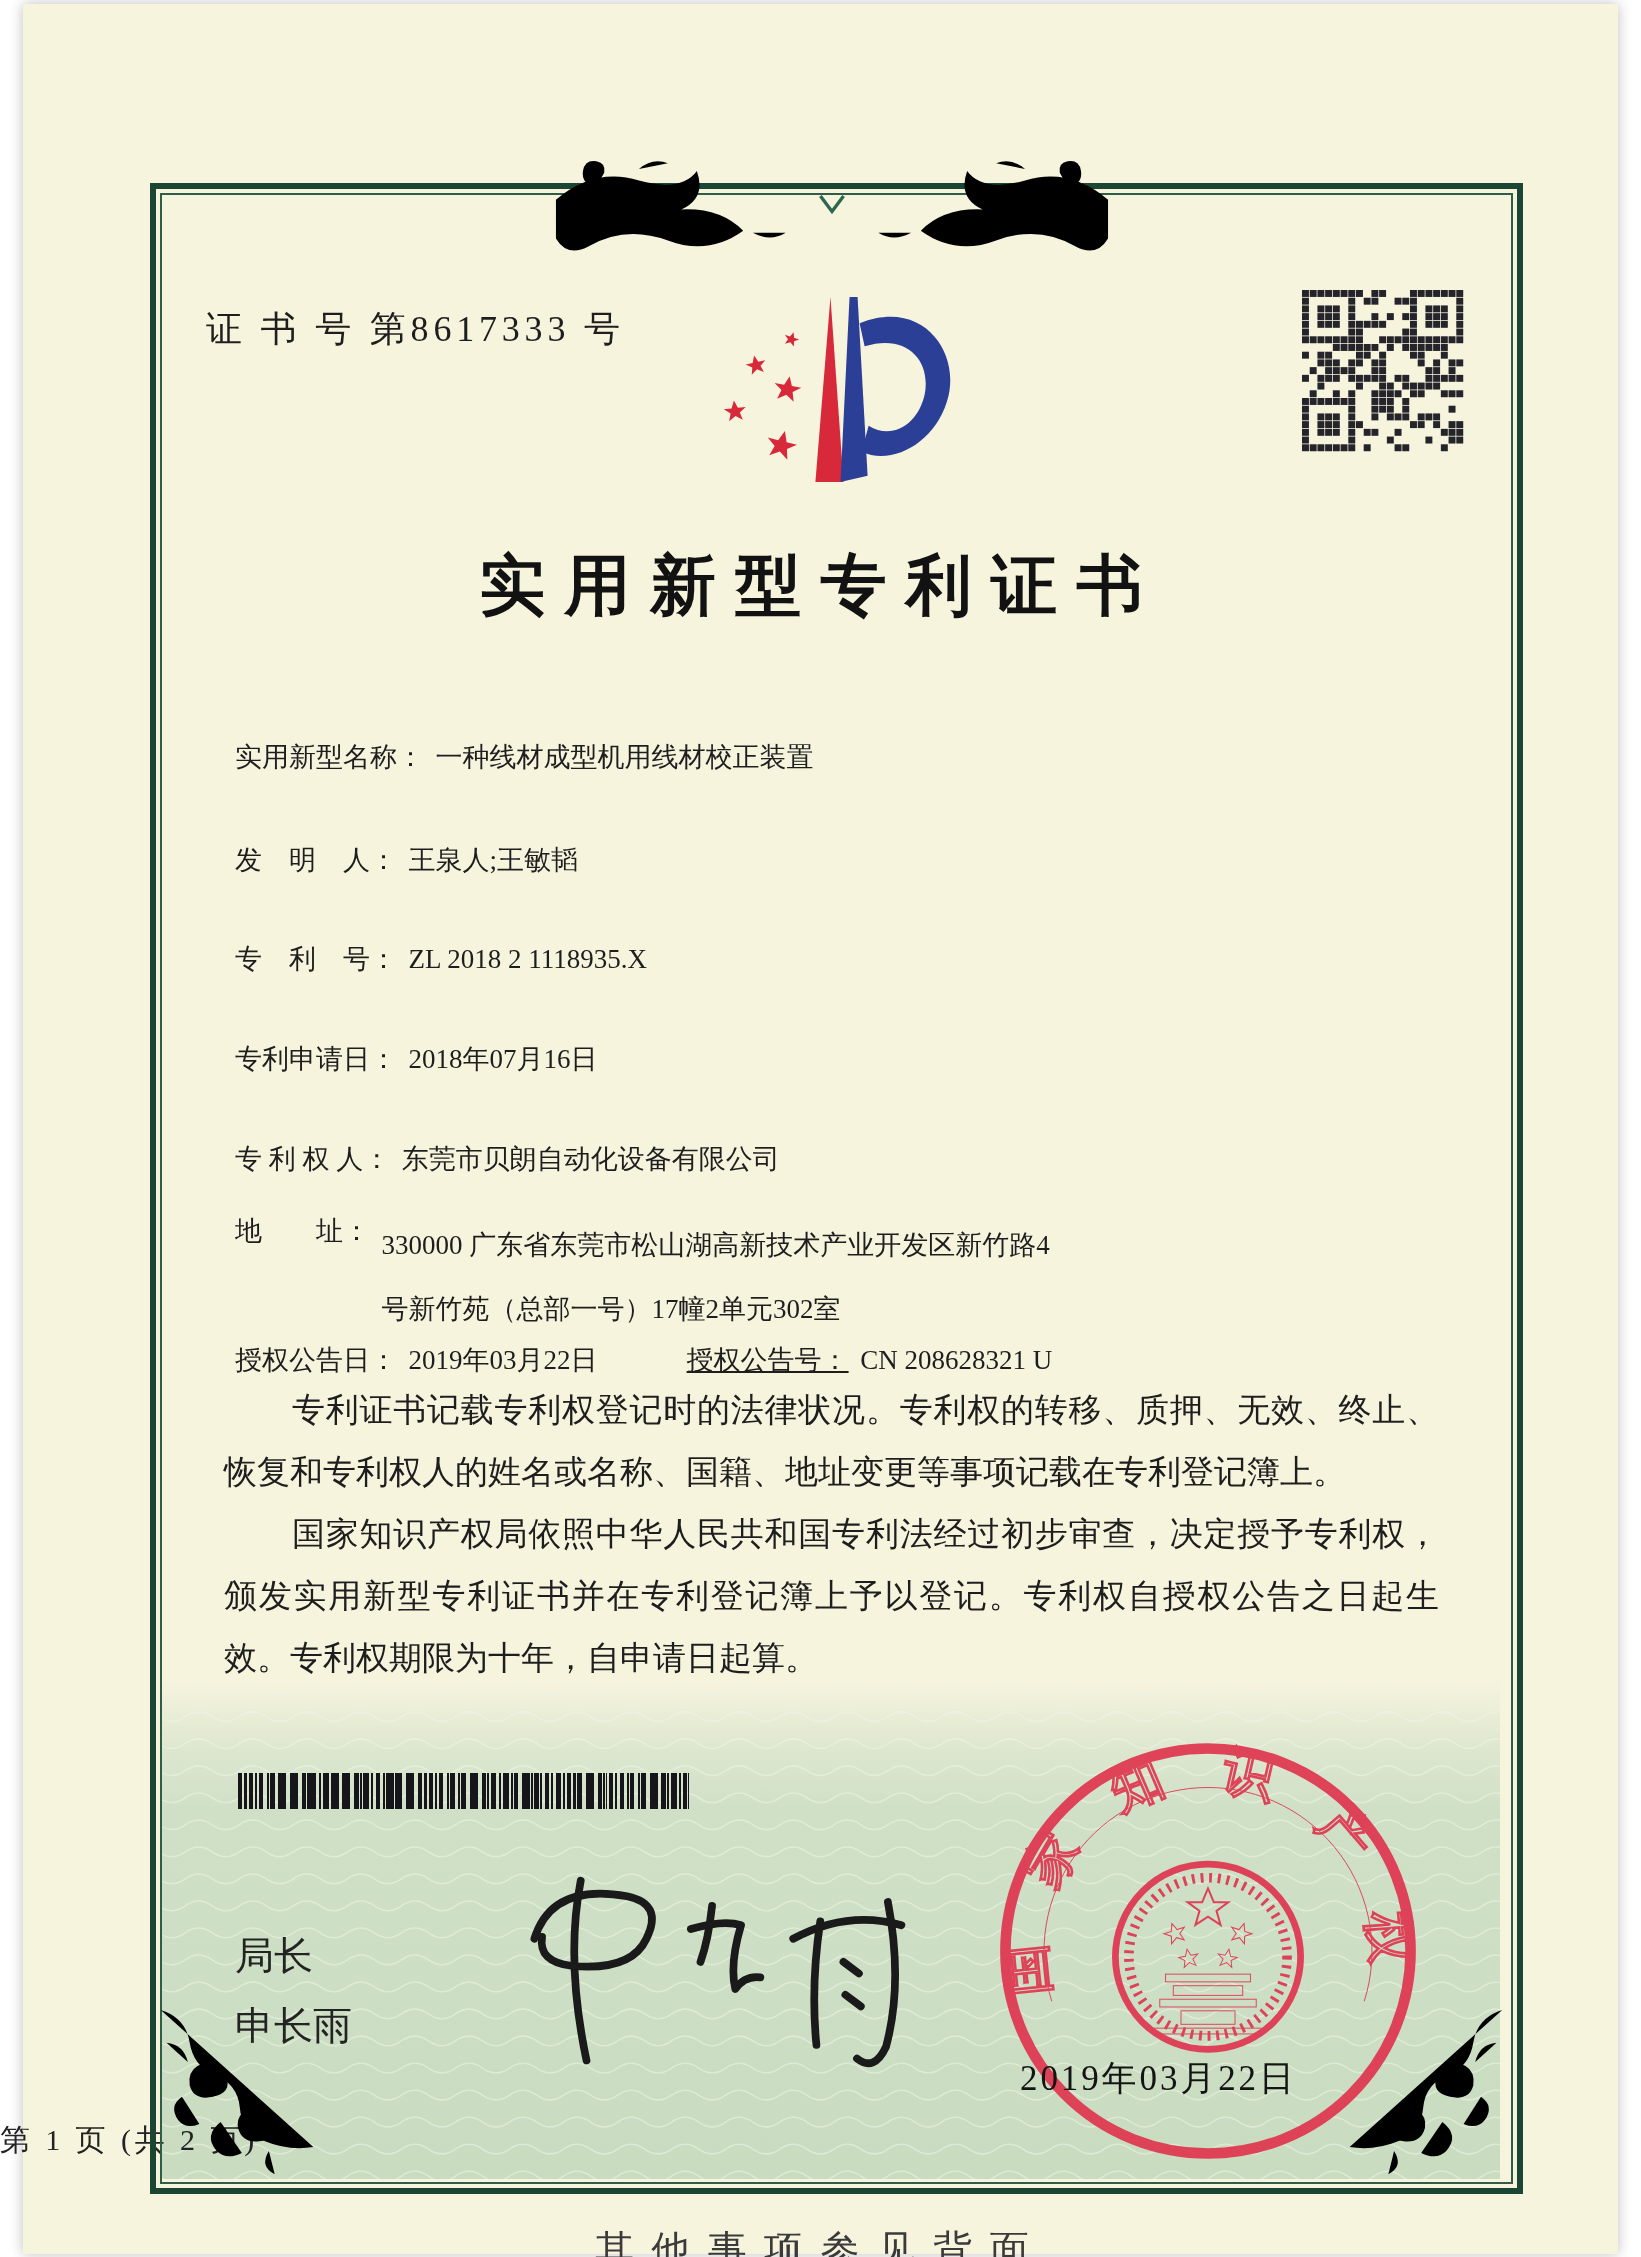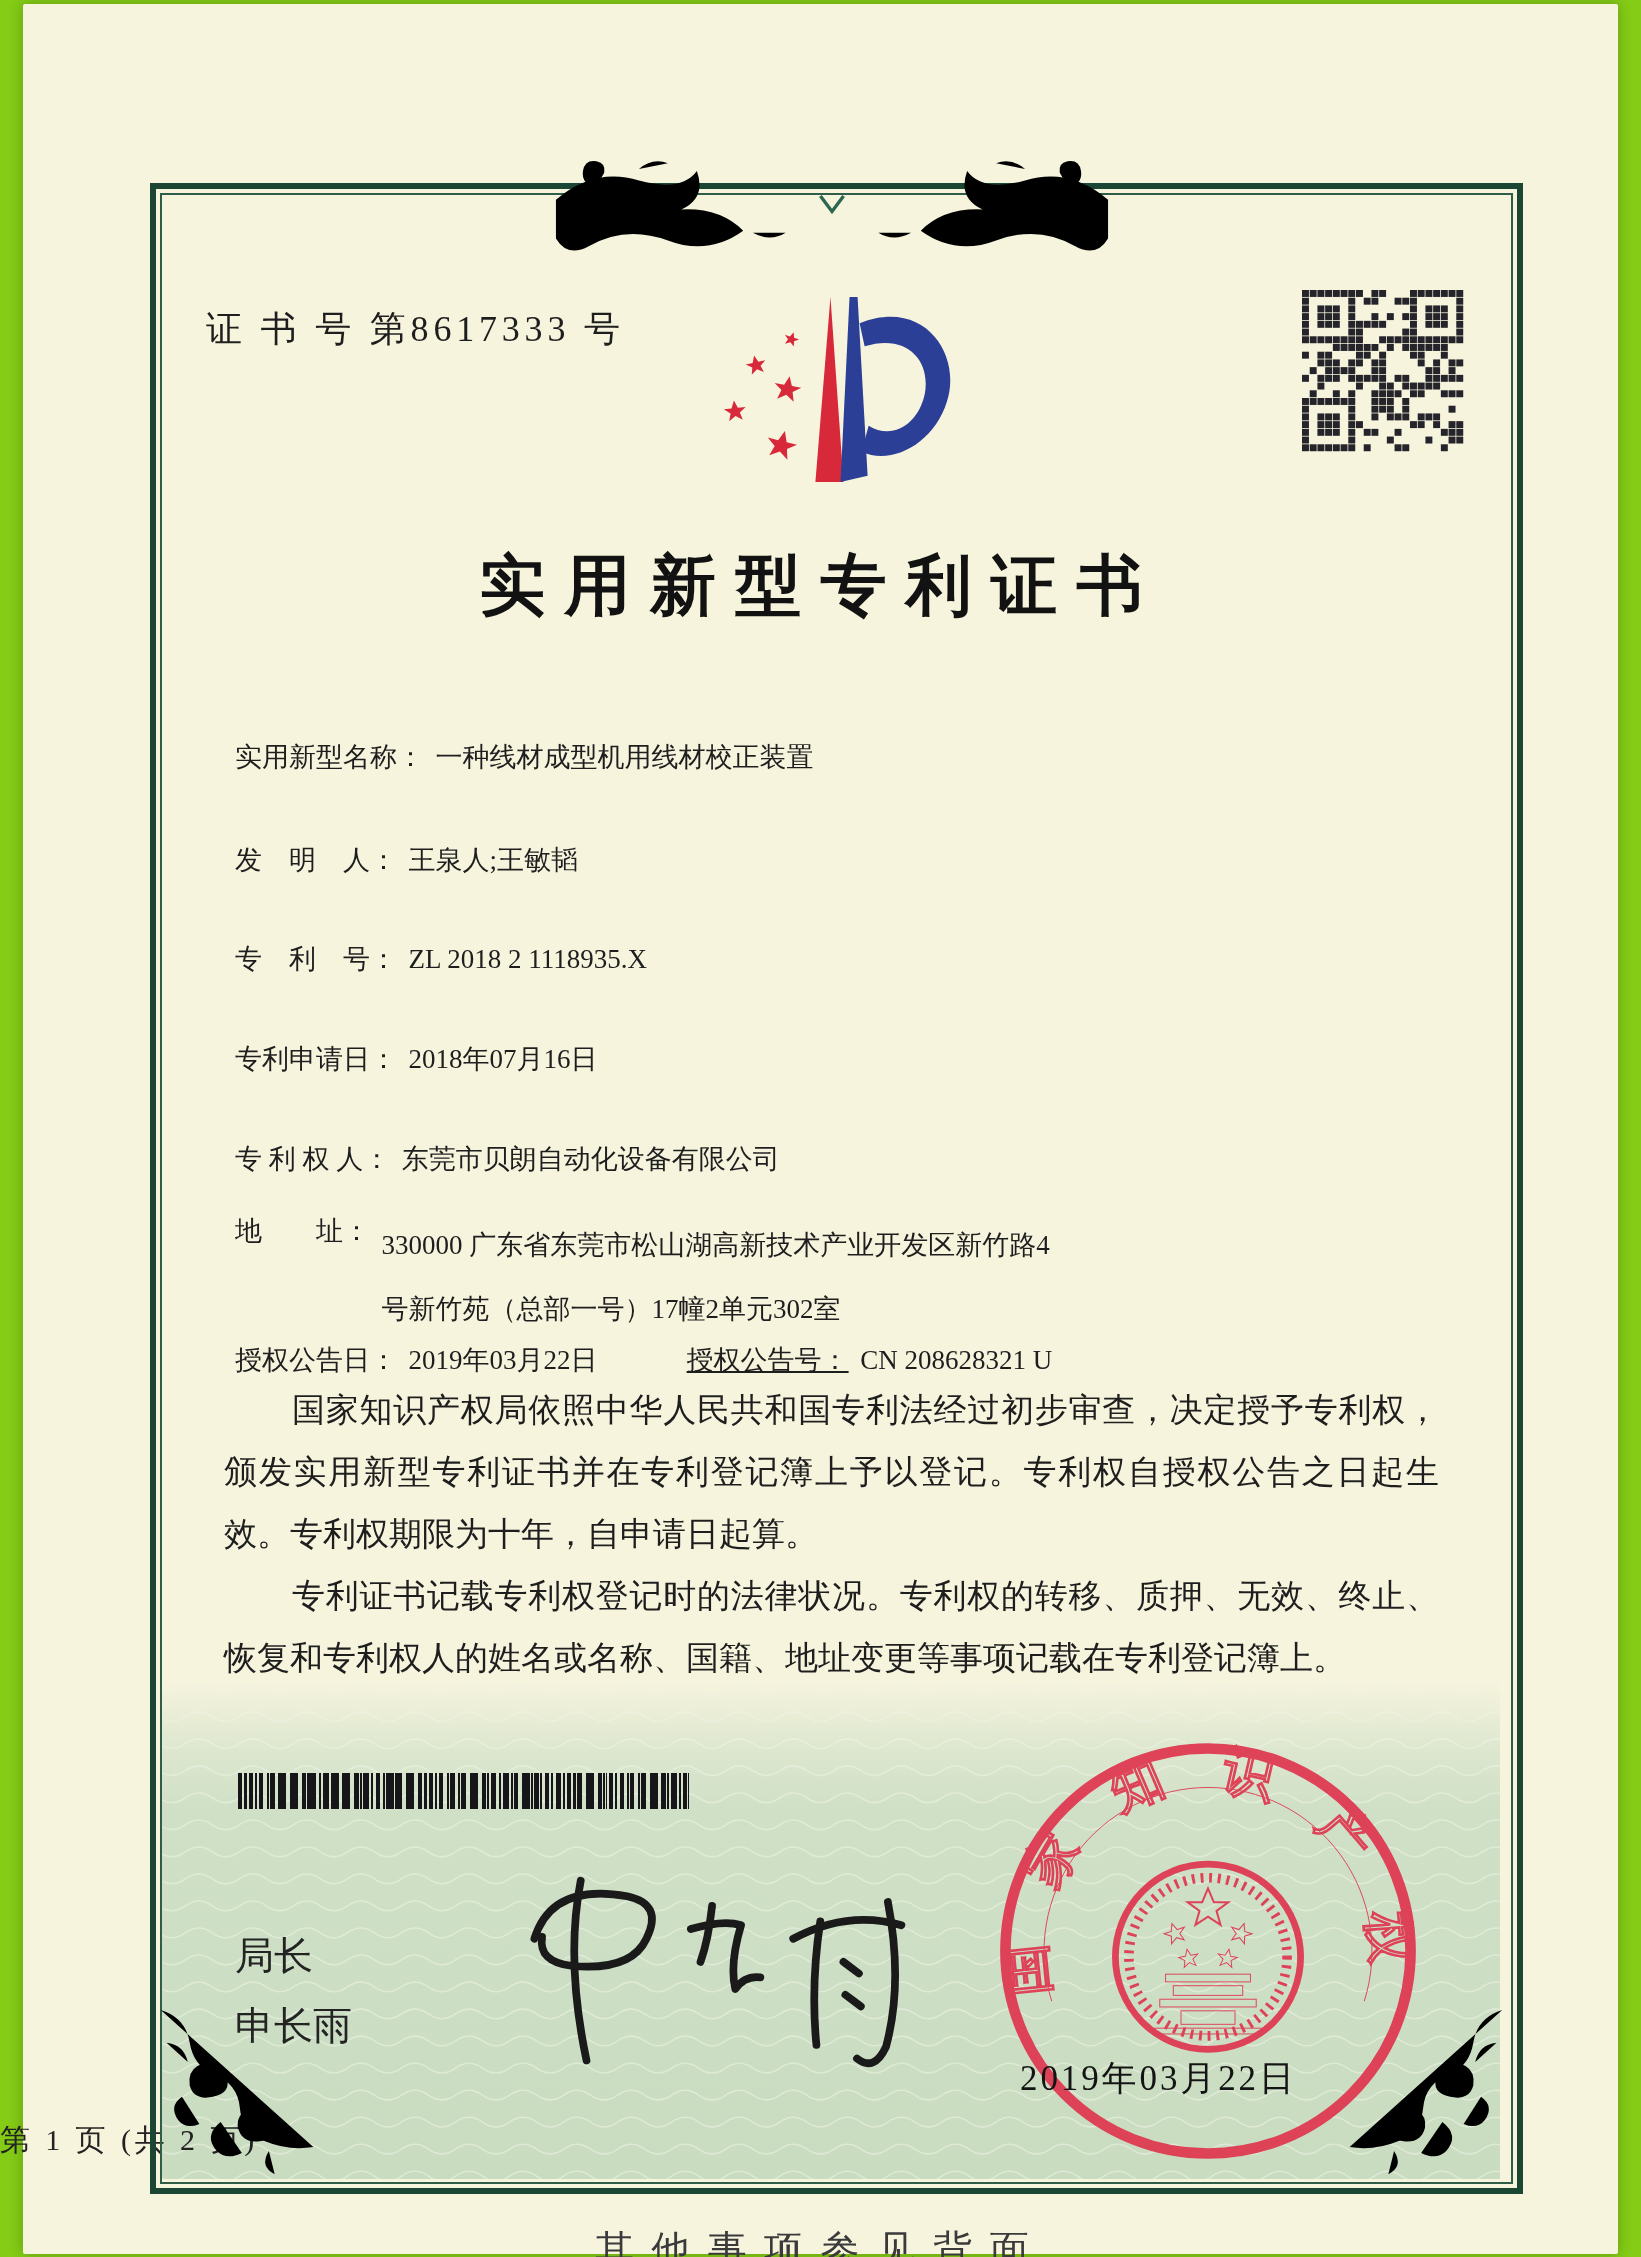--- a/index.html
+++ b/index.html
@@ -1,17 +1,17 @@
 <!DOCTYPE html>
 <html><head>
 <meta charset="utf-8">
 <style>
   html,body{margin:0;padding:0;background:#e9e9e6;}
   .page{position:relative;width:1641px;height:2257px;margin:0 auto;overflow:hidden;
-        background:#84cc16;font-family:"Liberation Serif","DejaVu Serif",serif;color:#1e1e1e;}
+        background:#ffffff;font-family:"Liberation Serif","DejaVu Serif",serif;color:#1e1e1e;}
   .paper{position:absolute;left:23px;top:3.9px;width:1595px;height:2250px;background:#f7f4de;
          box-shadow:0 0 13.5px rgba(0,0,0,.25);border-radius:1.9px;}
   
   .frame{position:absolute;left:150px;top:183px;width:1361px;height:1999px;
          border:6.8px solid #1b4634;z-index:5;pointer-events:none;}
   .frame-inner{position:absolute;inset:3.9px;border:2.9px solid #2f5d48;}
   
   .band{position:absolute;left:160px;top:1680px;width:1340px;height:499px;z-index:1;overflow:hidden;
         background:linear-gradient(180deg,rgba(208,224,199,0) 0,rgba(208,224,199,.65) 68px,#cfe0c6 130px,#c9dcc0 100%);}
   .band svg{position:absolute;inset:0;}
@@ -396,22 +396,22 @@
     <span class="lbl">专 利 权 人：</span><span class="val">东莞市贝朗自动化设备有限公司</span>
   </div>
   <div class="row" style="top:1213px">
     <span class="lbl">地　　址：</span><span class="addr-val"><span>330000 广东省东莞市松山湖高新技术产业开发区新竹路4</span><span>号新竹苑（总部一号）17幢2单元302室</span></span>
   </div>
   <div class="row" style="top:1342px">
     <span class="lbl">授权公告日：</span><span class="val">2019年03月22日</span><span class="lbl lbl2">授权公告号：</span><span class="val">CN 208628321 U</span>
   </div>
 
   <div class="paras">
+    <p>专利证书记载专利权登记时的法律状况。专利权的转移、质押、无效、终止、恢复和专利权人的姓名或名称、国籍、地址变更等事项记载在专利登记簿上。</p>
     <p>国家知识产权局依照中华人民共和国专利法经过初步审查，决定授予专利权，颁发实用新型专利证书并在专利登记簿上予以登记。专利权自授权公告之日起生效。专利权期限为十年，自申请日起算。</p>
-    <p>专利证书记载专利权登记时的法律状况。专利权的转移、质押、无效、终止、恢复和专利权人的姓名或名称、国籍、地址变更等事项记载在专利登记簿上。</p>
   </div>
 
   <div class="barcode"></div>
 
   <div class="director" style="top:1929px">局长</div>
   <div class="director" style="top:1999px">申长雨</div>
 
   <svg class="sig" width="425" height="227" viewBox="0 0 440 235">
     <path d="M96 36 q -16 82 6 186"></path>
     <path d="M48 96 q 18 -58 96 -44 q 38 8 20 44 q -16 34 -78 28 q -34 -4 -30 -30"></path>

